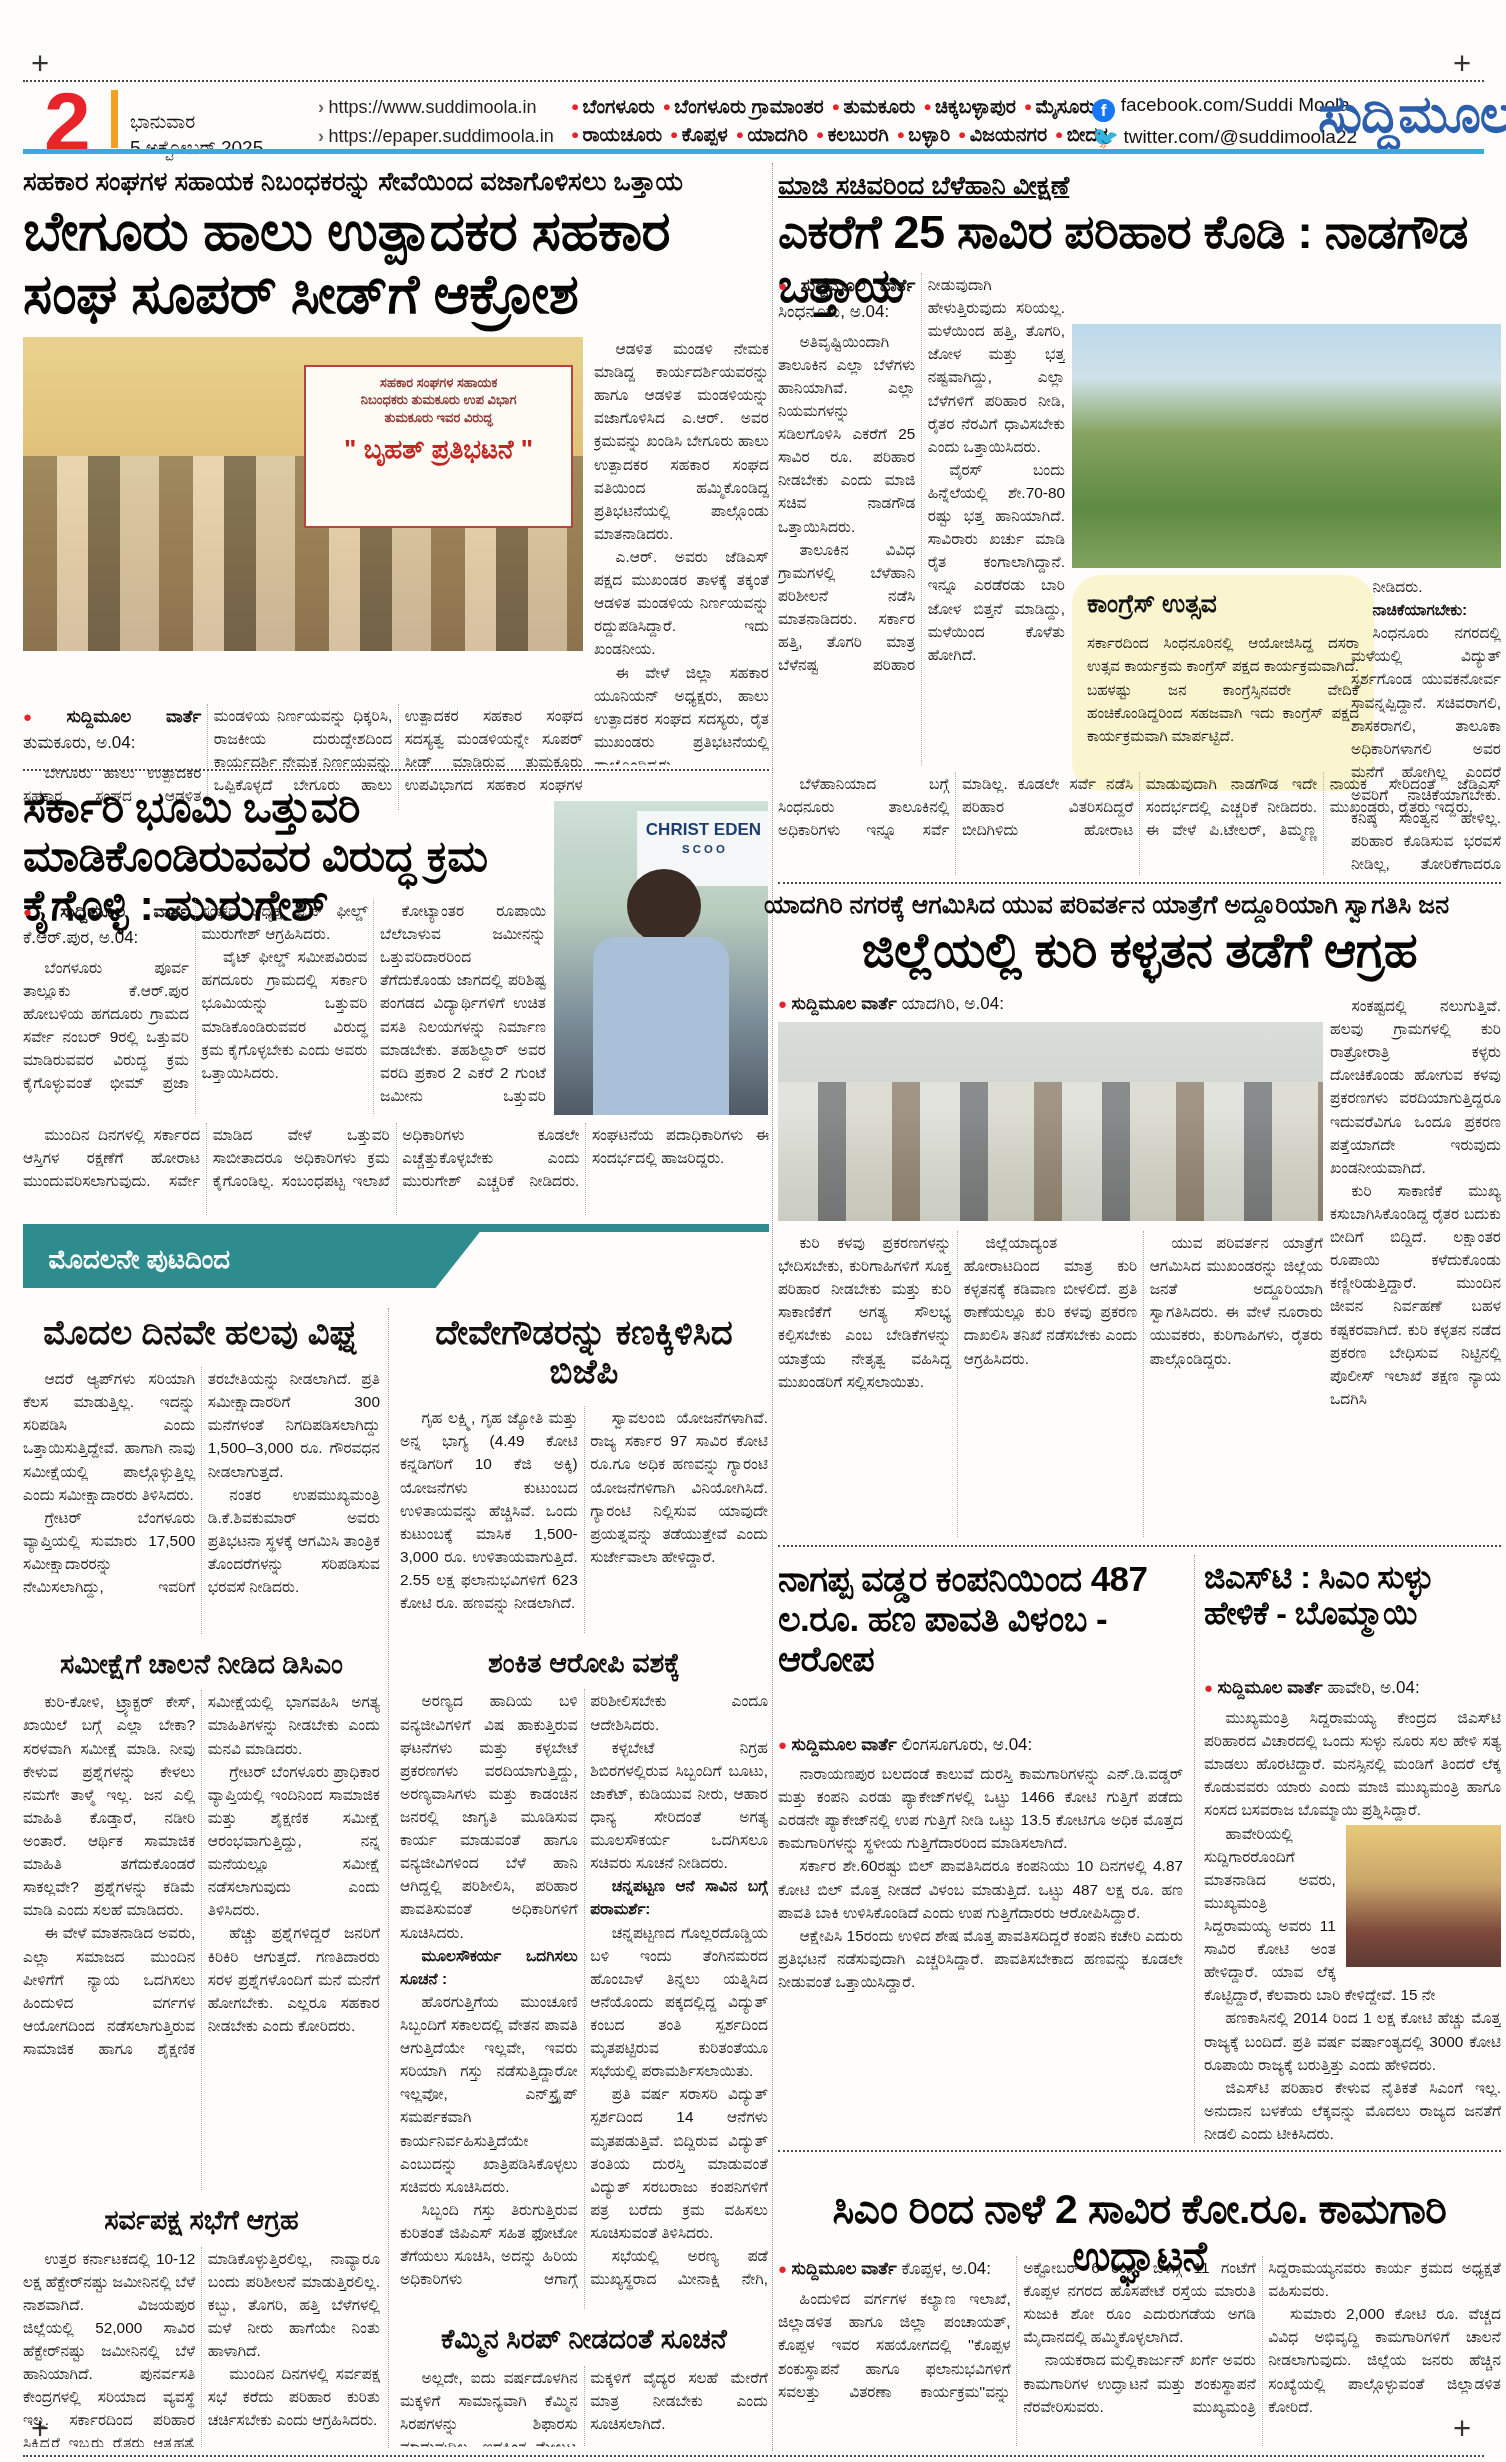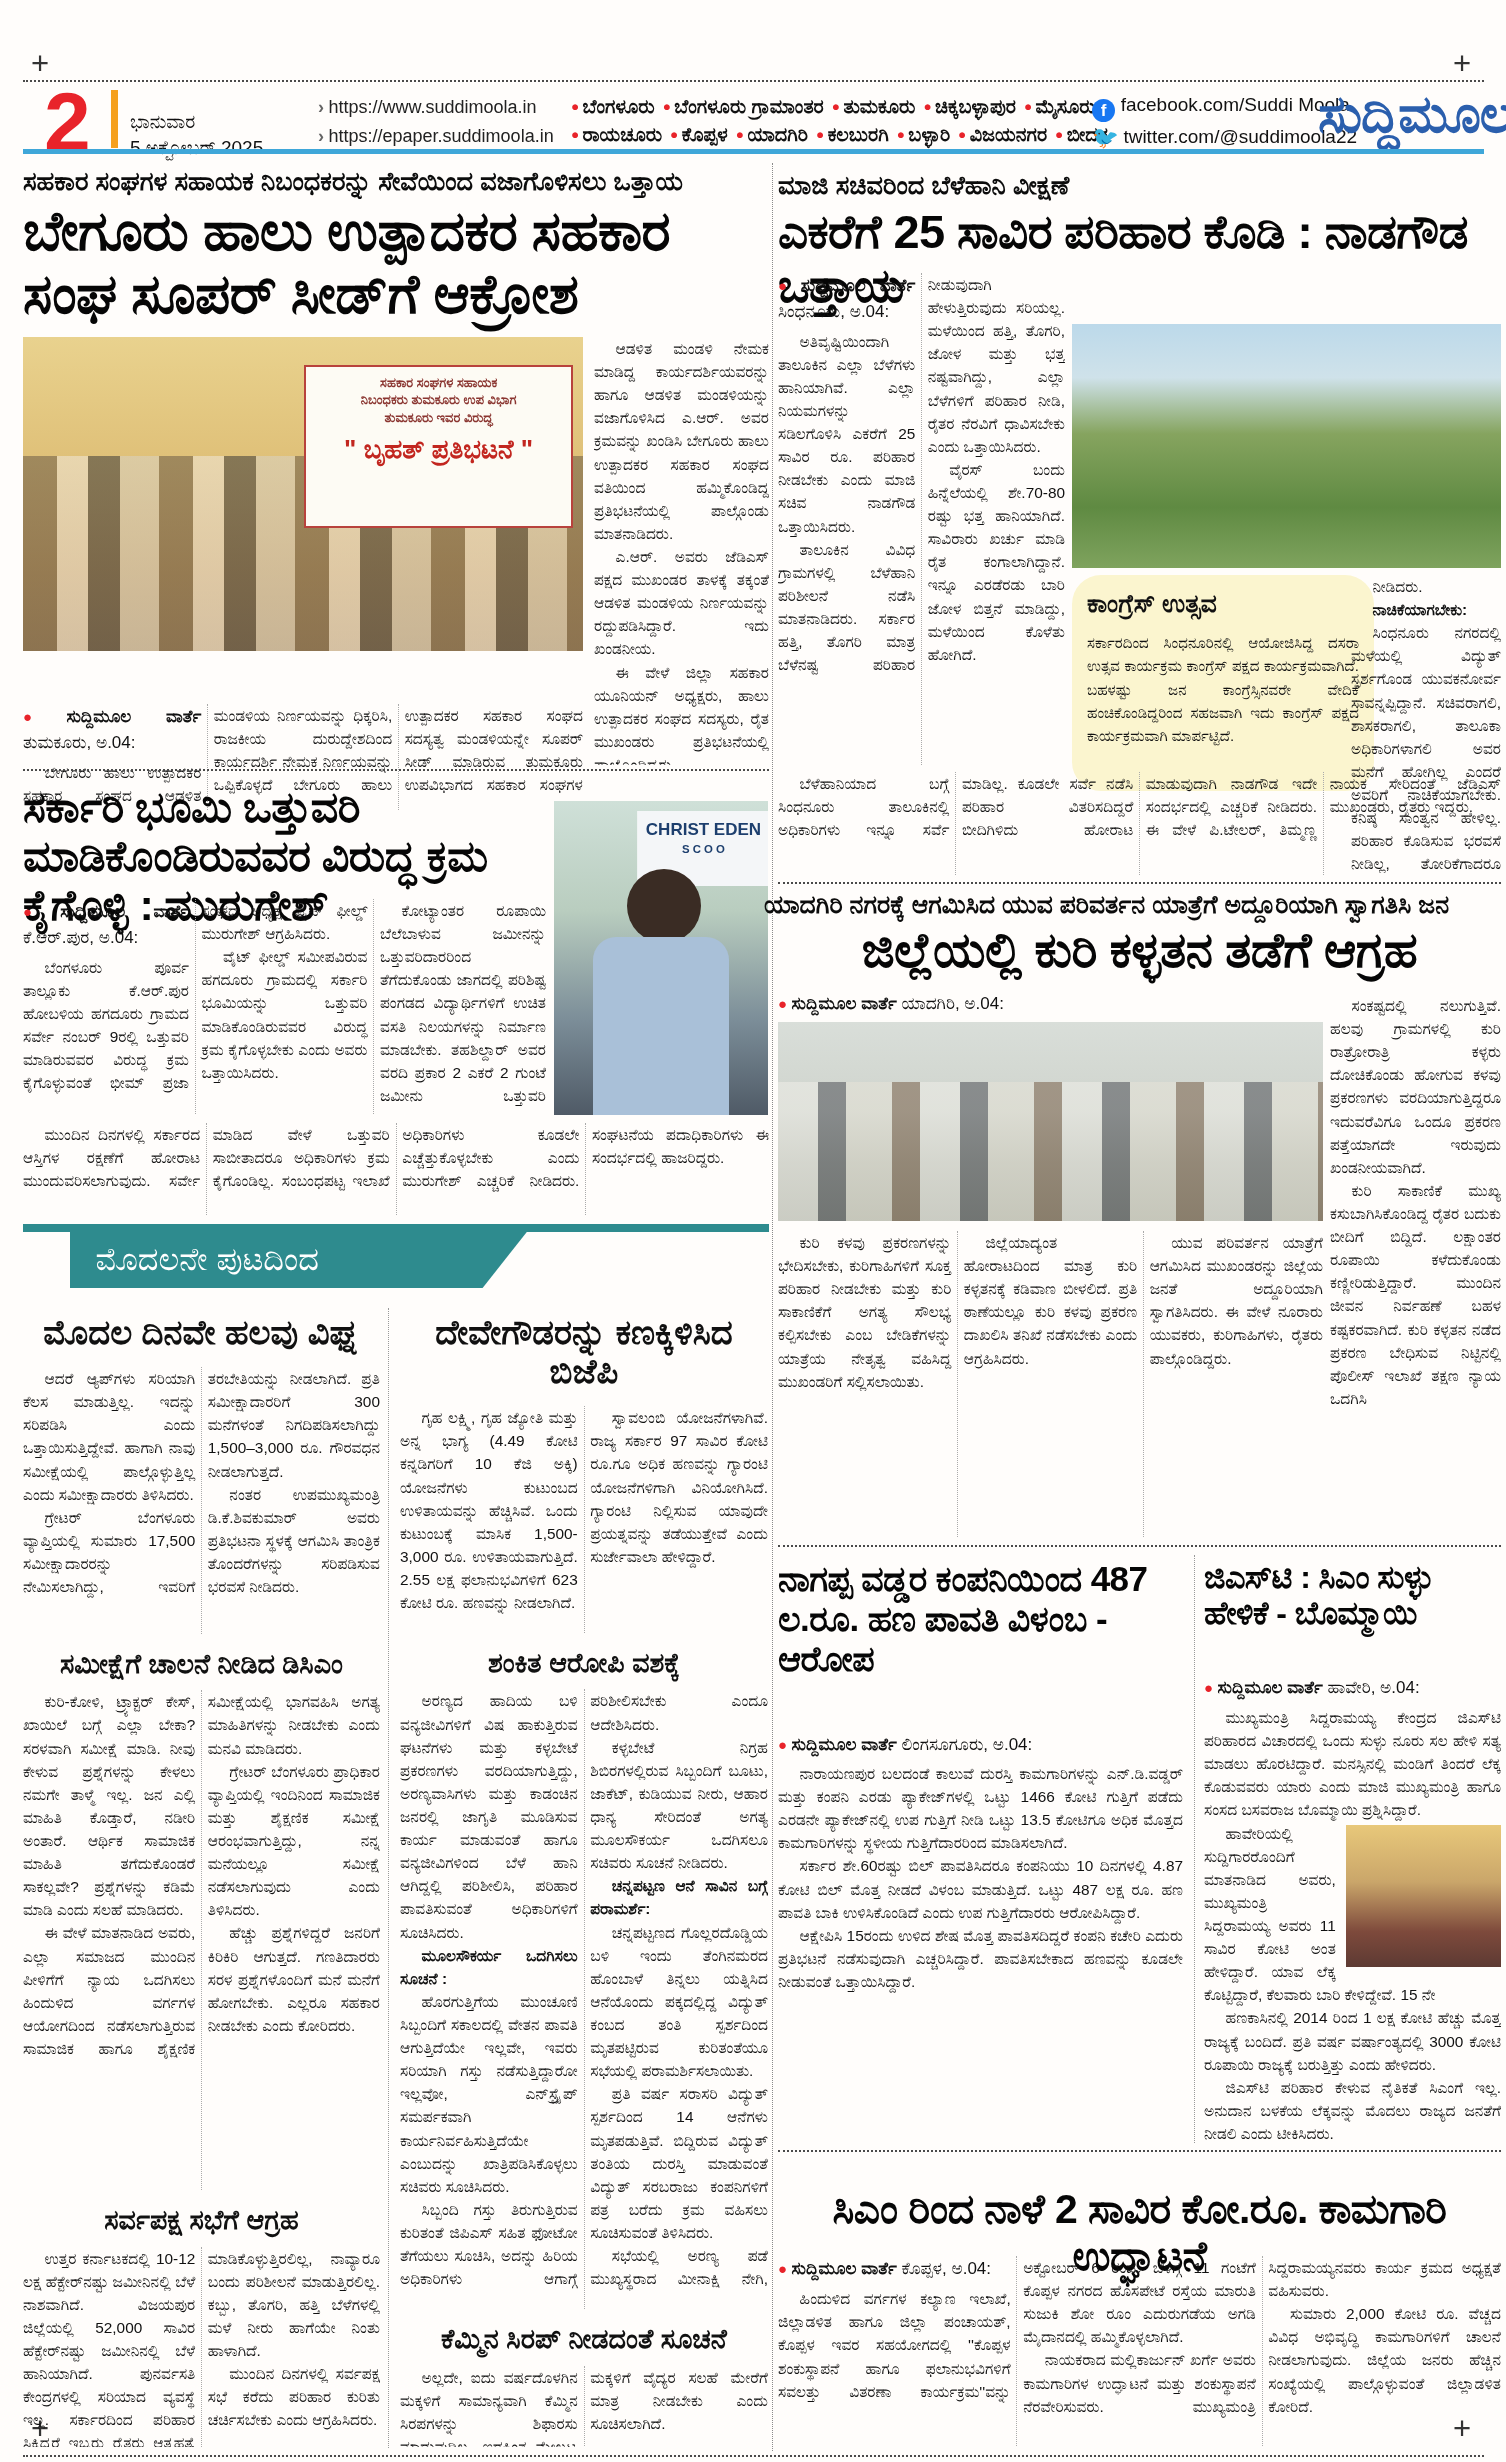--- a/index.html
+++ b/index.html
@@ -35,21 +35,21 @@
   .body-text .byline{text-indent:0;}
   .para.lead{font-weight:800;text-indent:21.6px;}
   .cols2{column-count:2;column-gap:12.5px;column-rule:0.6px dotted #aaa;}
   .cols3{column-count:3;column-gap:12.5px;column-rule:0.6px dotted #aaa;}
   .cols4{column-count:4;column-gap:12.5px;column-rule:0.6px dotted #aaa;}
   .subhead{font-weight:900;font-size:27px;text-align:center;margin:15px 0 10.2px 0;line-height:1.15;}
   .subart-head{font-weight:900;font-size:34px;text-align:center;margin:0 0 15px 0;line-height:1.15;}
   
   .banner-bar{background:#2e8b8e;}
   .banner-label{background:#2e8b8e;clip-path:polygon(0 0,100% 0,calc(100% - 45px) 100%,0 100%);
-      color:#fff;font-size:32px;font-weight:400;display:flex;align-items:center;padding-left:25.6px;margin-left:47px;}
+      color:#fff;font-size:26px;font-weight:700;display:flex;align-items:center;padding-left:25.6px;}
   
   .photo{position:absolute;overflow:hidden;}
   .ph-a{background:linear-gradient(180deg,#e9d28e 0%,#dfc078 40%,#caa261 75%,#b5915d 100%);}
   .ph-a .crowd{position:absolute;bottom:0;left:0;width:100%;height:62%;
       background:repeating-linear-gradient(90deg,#6b5b46 0 34px,#efe7da 34px 65px,#3c3a38 65px 97px,#d8d2c4 97px 136px);opacity:.55;}
   .ph-banner{position:absolute;right:10.2px;top:16px;width:253px;height:145px;background:#fdfbf4;
       border:2.3px solid #b8423c;text-align:center;padding:6.8px 5.7px;margin-top:12px;}
   .ph-banner .small{font-size:13px;color:#8a3530;font-weight:700;line-height:1.35;}
   .ph-banner .big{font-size:26px;color:#c2261f;font-weight:900;margin-top:8px;}
   .ph-b{background:linear-gradient(180deg,#cfe0d8 0%,#b9cdbf 35%,#7b8d98 70%,#4f5a66 100%);}
@@ -209,21 +209,21 @@
         <p class="para">ಚನ್ನಪಟ್ಟಣದ ಗೊಲ್ಲರದೊಡ್ಡಿಯ ಬಳಿ ಇಂದು ತೆಂಗಿನಮರದ ಹೊಂಬಾಳೆ ತಿನ್ನಲು ಯತ್ನಿಸಿದ ಆನೆಯೊಂದು ಪಕ್ಕದಲ್ಲಿದ್ದ ವಿದ್ಯುತ್ ಕಂಬದ ತಂತಿ ಸ್ಪರ್ಶದಿಂದ ಮೃತಪಟ್ಟಿರುವ ಕುರಿತಂತೆಯೂ ಸಭೆಯಲ್ಲಿ ಪರಾಮರ್ಶಿಸಲಾಯಿತು.</p>
         <p class="para">ಪ್ರತಿ ವರ್ಷ ಸರಾಸರಿ ವಿದ್ಯುತ್ ಸ್ಪರ್ಶದಿಂದ 14 ಆನೆಗಳು ಮೃತಪಡುತ್ತಿವೆ. ಬಿದ್ದಿರುವ ವಿದ್ಯುತ್ ತಂತಿಯ ದುರಸ್ತಿ ಮಾಡುವಂತೆ ವಿದ್ಯುತ್ ಸರಬರಾಜು ಕಂಪನಿಗಳಿಗೆ ಪತ್ರ ಬರೆದು ಕ್ರಮ ವಹಿಸಲು ಸೂಚಿಸುವಂತೆ ತಿಳಿಸಿದರು.</p>
         <p class="para">ಸಭೆಯಲ್ಲಿ ಅರಣ್ಯ ಪಡೆ ಮುಖ್ಯಸ್ಥರಾದ ಮೀನಾಕ್ಷಿ ನೇಗಿ, ಮುಖ್ಯ ವನ್ಯಜೀವಿ ಪರಿಪಾಲಕರಾದ ಪಿ.ಸಿ. ರೇ ಮತ್ತಿತರರು ಪಾಲ್ಗೊಂಡಿದ್ದರು.</p>
       </div>
     <div class="subhead">ಕೆಮ್ಮಿನ ಸಿರಪ್ ನೀಡದಂತೆ ಸೂಚನೆ</div>
     <div class="body-text cols2" style="height:136px;">
         <p class="para">ಅಲ್ಲದೇ, ಐದು ವರ್ಷದೊಳಗಿನ ಮಕ್ಕಳಿಗೆ ಸಾಮಾನ್ಯವಾಗಿ ಕೆಮ್ಮಿನ ಸಿರಪಗಳನ್ನು ಶಿಫಾರಸು ಮಾಡುವುದಿಲ್ಲ. ಇದಕ್ಕಿಂತ ಮೇಲ್ಪಟ್ಟ ಮಕ್ಕಳಿಗೆ ವೈದ್ಯರ ಸಲಹೆ ಮೇರೆಗೆ ಮಾತ್ರ ನೀಡಬೇಕು ಎಂದು ಸೂಚಿಸಲಾಗಿದೆ.</p>
       </div>
   </div>
 
-  <div class="abs kicker" style="left:778px;top:171px;">ಮಾಜಿ ಸಚಿವರಿಂದ ಬೆಳೆಹಾನಿ ವೀಕ್ಷಣೆ</div>
+  <div class="abs kicker" style="left:778px;top:171px;text-decoration:underline;">ಮಾಜಿ ಸಚಿವರಿಂದ ಬೆಳೆಹಾನಿ ವೀಕ್ಷಣೆ</div>
   <div class="abs headline" style="left:778px;top:205px;width:723px;font-size:47px;">ಎಕರೆಗೆ 25 ಸಾವಿರ ಪರಿಹಾರ ಕೊಡಿ : ನಾಡಗೌಡ ಒತ್ತಾಯ</div>
 
   <div class="abs body-text cols2" style="left:778px;top:273px;width:287px;height:492px;">
     <div class="byline">
       <span class="bullet">●</span><strong>ಸುದ್ದಿಮೂಲ ವಾರ್ತೆ</strong> <span>ಸಿಂಧನೂರು, ಅ.04:</span>
     </div>
     <div>
         <p class="para">ಅತಿವೃಷ್ಟಿಯಿಂದಾಗಿ ತಾಲೂಕಿನ ಎಲ್ಲಾ ಬೆಳೆಗಳು ಹಾನಿಯಾಗಿವೆ. ಎಲ್ಲಾ ನಿಯಮಗಳನ್ನು ಸಡಿಲಗೊಳಿಸಿ ಎಕರೆಗೆ 25 ಸಾವಿರ ರೂ. ಪರಿಹಾರ ನೀಡಬೇಕು ಎಂದು ಮಾಜಿ ಸಚಿವ ನಾಡಗೌಡ ಒತ್ತಾಯಿಸಿದರು.</p>
         <p class="para">ತಾಲೂಕಿನ ವಿವಿಧ ಗ್ರಾಮಗಳಲ್ಲಿ ಬೆಳೆಹಾನಿ ಪರಿಶೀಲನೆ ನಡೆಸಿ ಮಾತನಾಡಿದರು. ಸರ್ಕಾರ ಹತ್ತಿ, ತೊಗರಿ ಮಾತ್ರ ಬೆಳೆನಷ್ಟ ಪರಿಹಾರ ನೀಡುವುದಾಗಿ ಹೇಳುತ್ತಿರುವುದು ಸರಿಯಲ್ಲ. ಮಳೆಯಿಂದ ಹತ್ತಿ, ತೊಗರಿ, ಜೋಳ ಮತ್ತು ಭತ್ತ ನಷ್ಟವಾಗಿದ್ದು, ಎಲ್ಲಾ ಬೆಳೆಗಳಿಗೆ ಪರಿಹಾರ ನೀಡಿ, ರೈತರ ನೆರವಿಗೆ ಧಾವಿಸಬೇಕು ಎಂದು ಒತ್ತಾಯಿಸಿದರು.</p>
         <p class="para">ವೈರಸ್ ಬಂದು ಹಿನ್ನೆಲೆಯಲ್ಲಿ ಶೇ.70-80 ರಷ್ಟು ಭತ್ತ ಹಾನಿಯಾಗಿದೆ. ಸಾವಿರಾರು ಖರ್ಚು ಮಾಡಿ ರೈತ ಕಂಗಾಲಾಗಿದ್ದಾನೆ. ಇನ್ನೂ ಎರಡೆರಡು ಬಾರಿ ಜೋಳ ಬಿತ್ತನೆ ಮಾಡಿದ್ದು, ಮಳೆಯಿಂದ ಕೊಳೆತು ಹೋಗಿದೆ.</p>

